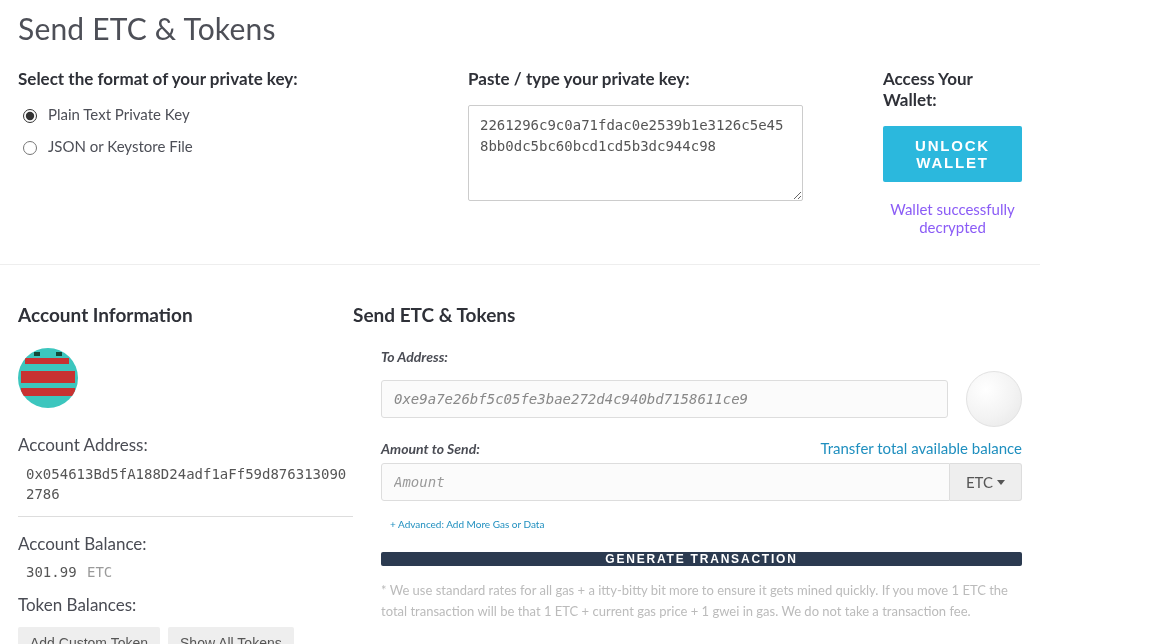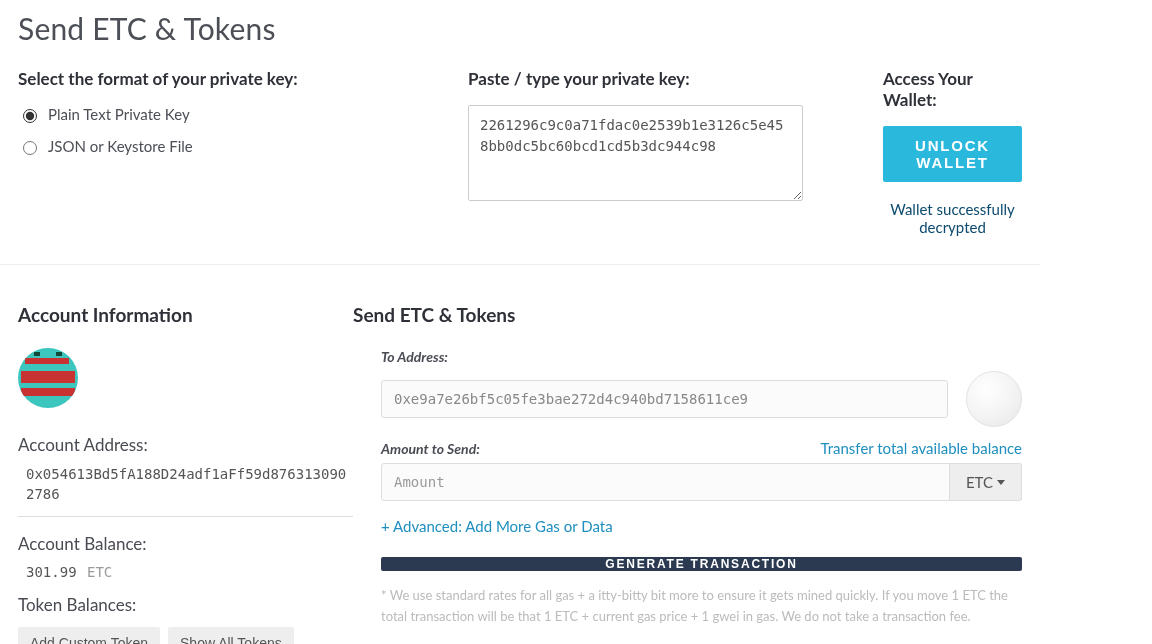--- a/index.html
+++ b/index.html
@@ -72,21 +72,21 @@
     color: #fff;
     border: none;
     padding: 11px 0;
     font-size: 15px;
     font-weight: 700;
     letter-spacing: 1.8px;
     cursor: pointer;
     border-radius: 2px;
   }
   .success-msg {
-    color: #0c4a6e;
+    color: #8b5cf6;
     font-size: 15px;
     text-align: center;
     margin-top: 18px;
   }
   hr.sep {
     border: none;
     border-top: 1px solid #eee;
     margin: 0 -18px 28px -18px;
   }
 
@@ -191,20 +191,21 @@
   }
   input.form-control {
     width: 100%;
     border: 1px solid #ddd;
     background: #fbfbfb;
     border-radius: 3px;
     padding: 10px 12px;
     font-family: Consolas, Menlo, monospace;
     font-size: 14px;
     color: #888;
+    font-style: italic;
   }
   input.form-control::placeholder { color:#9a9a9a; }
   .addr-identicon {
     width: 56px; height:56px;
     border-radius:50%;
     background: radial-gradient(circle at 35% 32%, #fff 0%, #f3f3f3 55%, #e6e6e6 100%);
     border:1px solid #e2e2e2;
     flex-shrink:0;
   }
   .amount-row {
@@ -229,22 +230,22 @@
   }
   .caret-down {
     width:0;height:0;
     border-left:4px solid transparent;
     border-right:4px solid transparent;
     border-top:5px solid #555;
     display:inline-block;
   }
   .adv-link {
     color:#1F8FBF;
-    font-size:15px;
-    margin: 4px 0 18px 0;
+    font-size:10px;
+    margin: 4px 0 18px 9px;
     display:inline-block;
     cursor:pointer;
   }
   .btn-generate {
     width:100%;
     background:#2b3a50;
     color:#fff;
     border:none;
     padding:0 0;
     font-size:12px;

